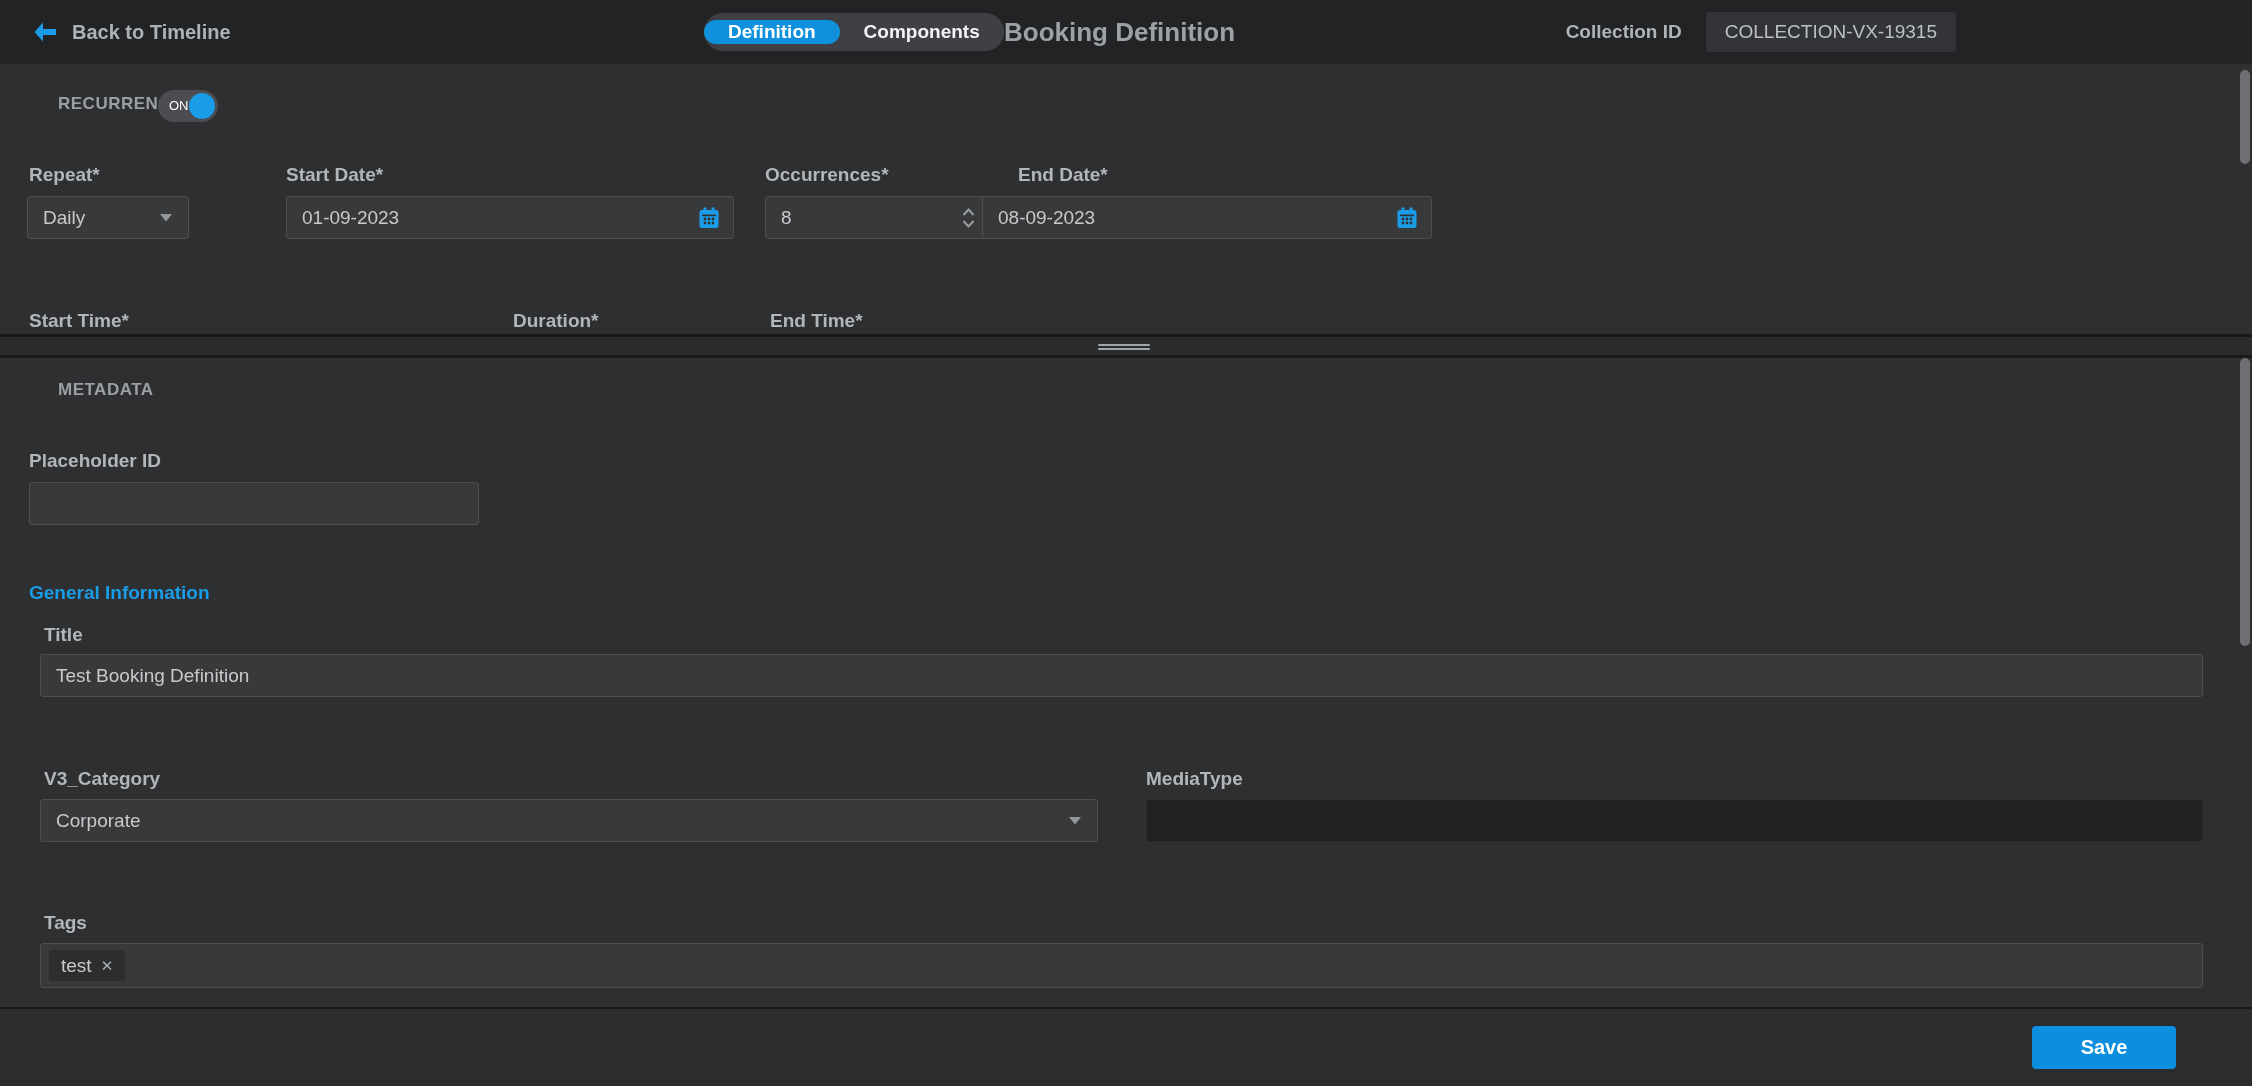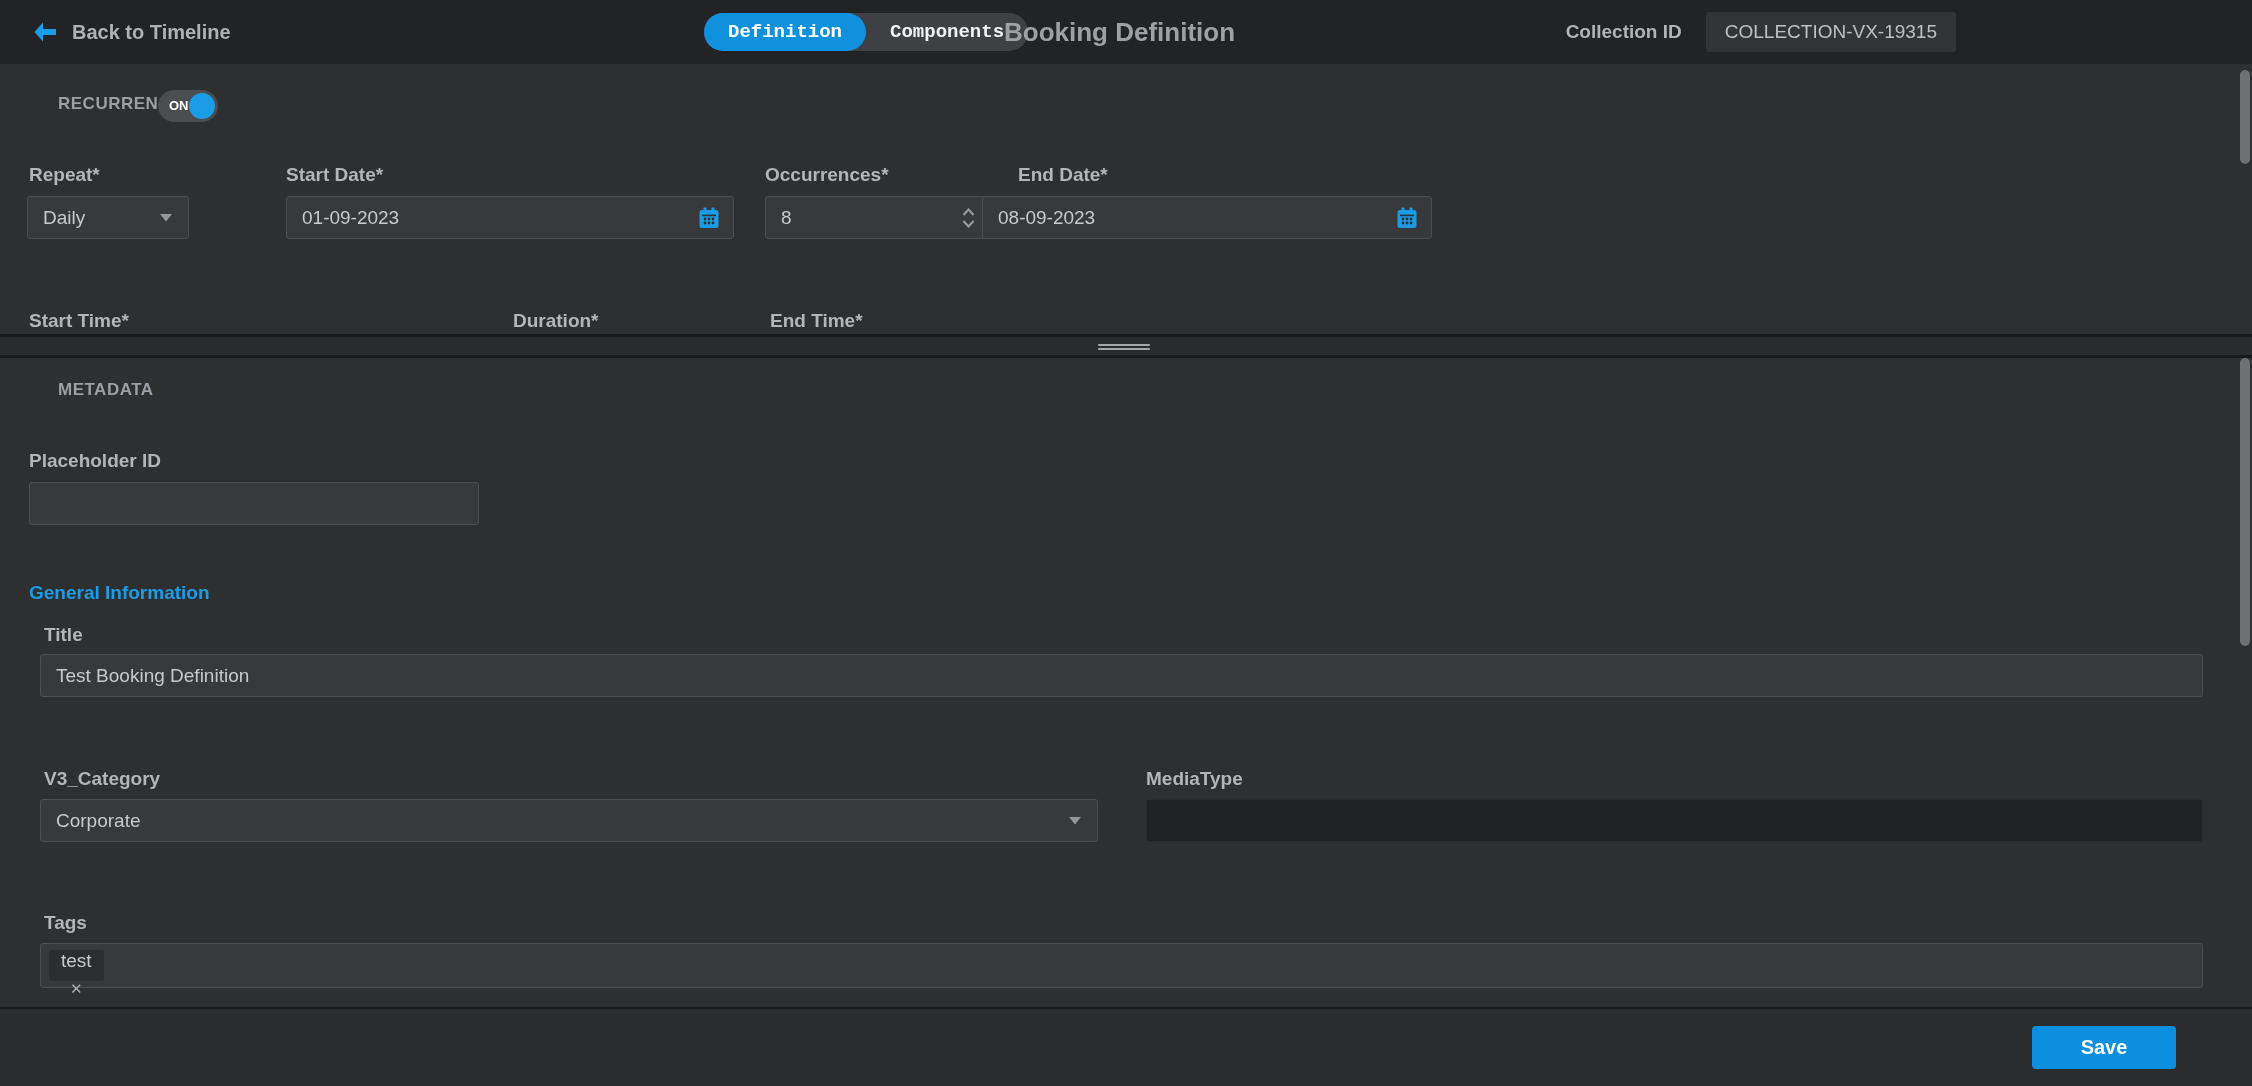--- a/index.html
+++ b/index.html
@@ -8,23 +8,23 @@
   .abs { position:absolute; }
 
   
   .topbar { position:absolute; top:0; left:0; width:2252px; height:64px;
             background:#222324; }
   .back-btn { position:absolute; left:34px; top:0; height:64px; display:flex;
               align-items:center; gap:15px; cursor:pointer; }
   .back-btn span { font-size:20px; font-weight:bold; color:#aeb2b6; }
   .tabs { position:absolute; left:704px; top:13px; height:38px; background:#3e4043;
           border-radius:19px; display:flex; align-items:center; }
-  .tab { height:38px; display:flex; align-items:center; padding:0 24px;
+  .tab { height:24px; display:flex; align-items:center; padding:0 24px;
          font-size:19px; font-weight:bold; color:#f2f3f4; border-radius:19px;
-         cursor:pointer;font-family:Liberation Mono, monospace; }
+         cursor:pointer; }
   .tab.active { background:#1091de; color:#ffffff; }
   .page-title { position:absolute; left:1004px; top:0; height:64px; display:flex;
                 align-items:center; font-size:26px; font-weight:600; color:#9da0a4; }
   .collection { position:absolute; right:296px; top:0; height:64px; display:flex;
                 align-items:center; gap:24px; }
   .collection .lbl { font-size:19px; font-weight:bold; color:#b0b3b7; }
   .collection .badge { background:#323437; color:#bdc0c3; font-size:19px;
                        padding:9px 19px; border-radius:3px; }
 
   
@@ -42,42 +42,42 @@
             background:#2b2c2e; border-top:2px solid #19191a; }
 
   
   .sec-label { font-size:17px; font-weight:bold; color:#9c9fa3; letter-spacing:.5px;margin-left:41px; }
   .fld-label { font-size:19px; font-weight:bold; color:#b3b6b9; white-space:nowrap; }
   .group-heading { font-size:19px; font-weight:bold; color:#1b9ce6; }
 
   
   .tgl { position:absolute; left:158px; top:26px; width:60px; height:32px;
          background:#4b4d50; border-radius:16px; cursor:pointer; }
-  .tgl .on { position:absolute; left:11px; top:8px; font-size:13px; font-weight:bold;
+  .tgl .on { position:absolute; left:11px; top:8px; font-size:13px; font-weight:normal;
              color:#ffffff; }
   .tgl .knob { position:absolute; right:3px; top:3px; width:26px; height:26px;
                border-radius:50%; background:#1b9ce6; }
 
   .inp, .sel { height:43px; width:100%; background:#37393b; border:1px solid #4c4e50;
                border-radius:3px; color:#c7c9cb; font-size:19px; padding:0 15px;
                font-family:inherit; display:flex; align-items:center;
                justify-content:space-between; }
   input.inp { display:block; outline:none; }
   .inp-wrap { position:absolute; }
   .inp-wrap .icon-right { position:absolute; right:13px; top:50%;
                           transform:translateY(-50%); display:flex;
                           flex-direction:column; align-items:center; cursor:pointer; }
   .sel { cursor:pointer; }
   .inp.dark { background:#202123; border:1px solid #2b2c2e; }
 
   .tagbox { position:absolute; background:#37393b; border:1px solid #4c4e50;
             border-radius:3px; display:flex; align-items:center; padding:0 8px; }
   .chip { background:#2c2d2f; border-radius:3px; height:31px; display:flex;
           align-items:center; gap:9px; padding:0 12px; color:#c7c9cb;
-          font-size:19px;flex-direction:column; }
+          font-size:19px; }
   .chip .x { color:#aeb1b4; font-size:15px; cursor:pointer; line-height:1; }
 
   .save-btn { position:absolute; left:2032px; top:17px; width:144px; height:43px;
               background:#0c8fde; border:none; border-radius:4px; color:#ffffff;
               font-size:20px; font-weight:bold; font-family:inherit; cursor:pointer; }
 
   .scroll-thumb { position:absolute; left:2240px; width:10px; background:#6e7073;
                   border-radius:5px; }
 </style>
 </head>

